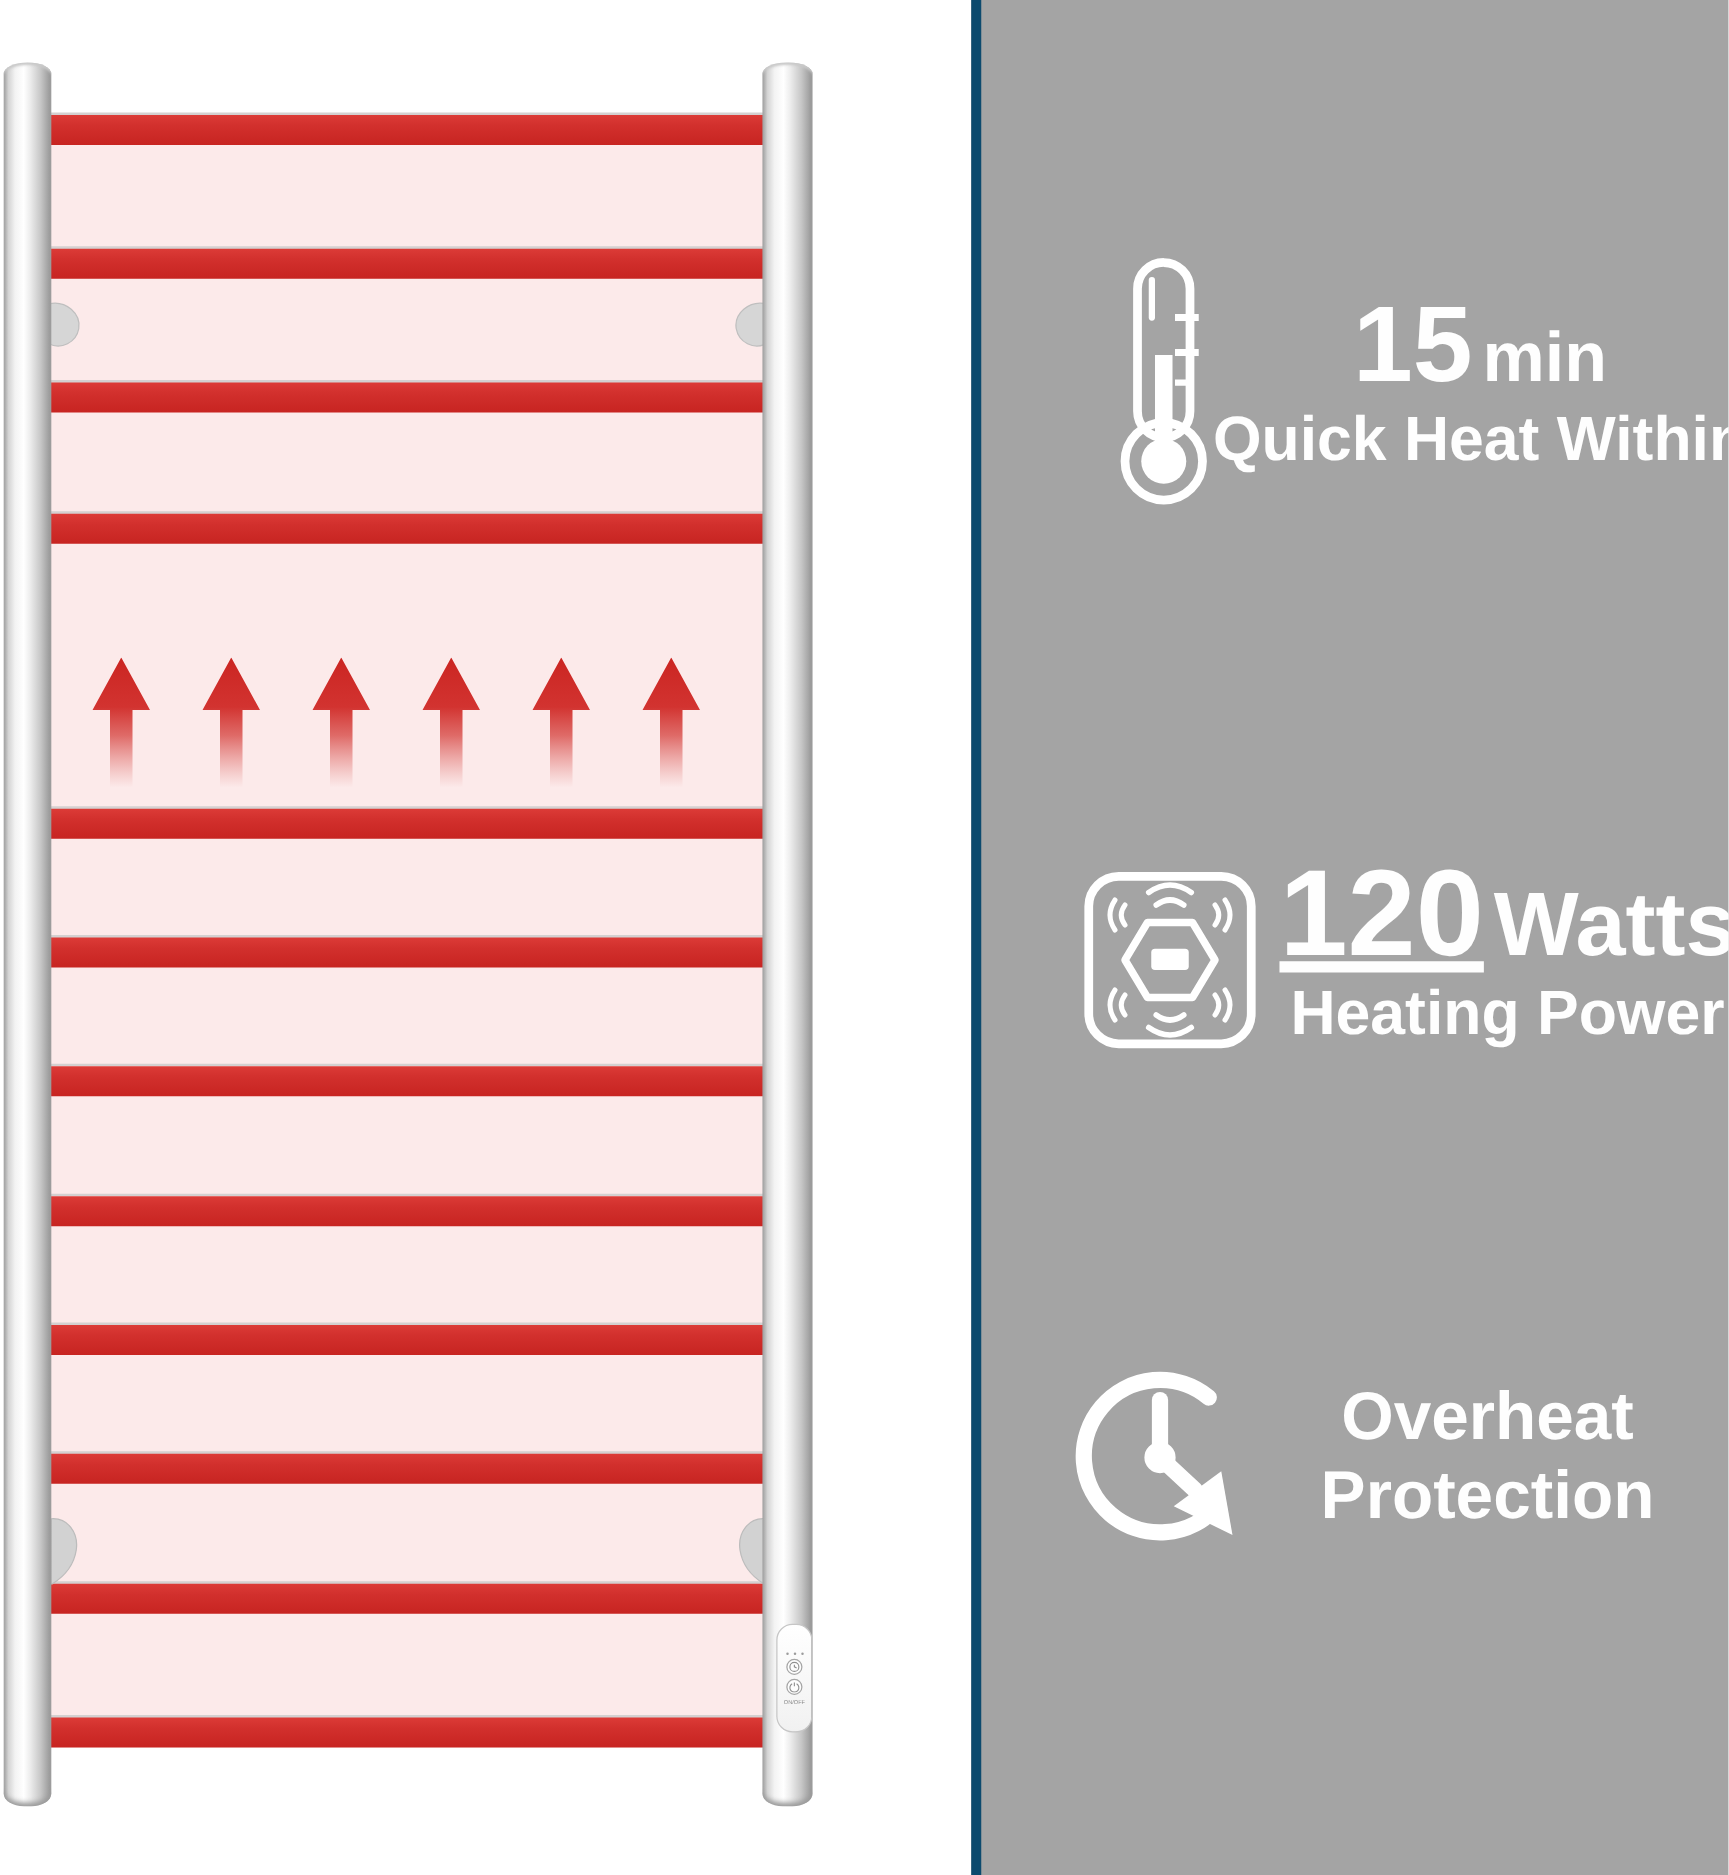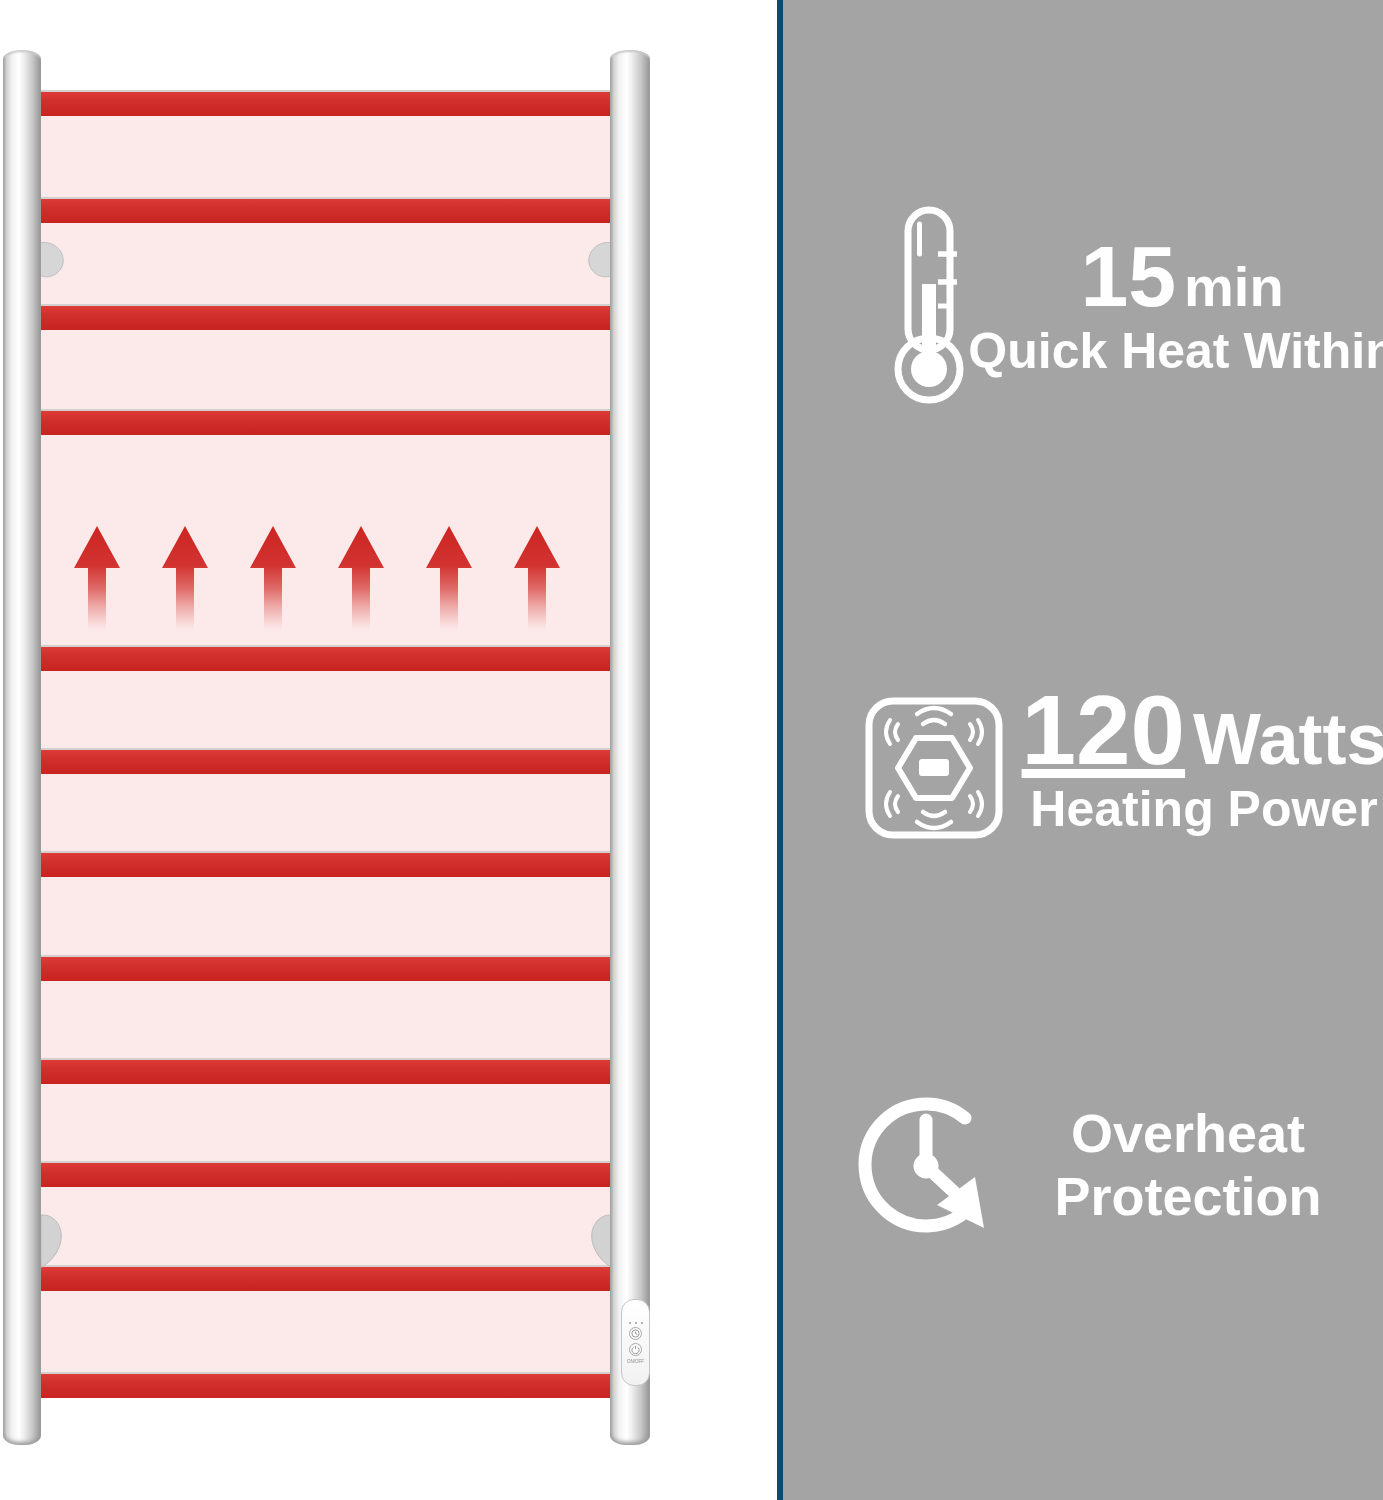--- a/index.html
+++ b/index.html
@@ -25,21 +25,21 @@
         background:linear-gradient(180deg,#ffffff,#f1f1f1);border:1px solid #c6c6c6;border-radius:13px;
         display:flex;flex-direction:column;align-items:center;justify-content:center;gap:3px;z-index:5;}
   .cp-dots{display:flex;gap:4px;}
   .cp-dots i{display:block;width:2px;height:2px;border-radius:50%;background:#9b9b9b;}
   .cp-btn{width:13px;height:13px;border-radius:50%;border:1px solid #a6a6a6;box-sizing:border-box;
         display:flex;align-items:center;justify-content:center;background:#fdfdfd;}
   .cp-label{font-size:4.5px;color:#8a8a8a;line-height:5px;}
 
   
   .gray-panel{position:absolute;left:777px;top:0;width:606px;height:1500px;background:#a4a4a4;
-        border-left:6px solid #0c4a6e;box-sizing:border-box;color:#ffffff;}
+        border-left:8px solid #0c4a6e;box-sizing:border-box;color:#ffffff;}
   .ficon{position:absolute;}
   .ftext{position:absolute;width:440px;text-align:center;color:#fefefe;font-weight:bold;}
   .f1-icon{left:111px;top:206px;}
   .f1-text{left:179px;top:232px;}
   .f1-text .big{font-size:86px;line-height:88px;}
   .f1-text .unit{font-size:56px;}
   .f1-text .caption{font-size:50px;line-height:54px;margin-top:4px;}
   .f2-icon{left:81px;top:694px;}
   .f2-text{left:201px;top:680px;}
   .f2-text .big{font-size:98px;line-height:100px;text-decoration:underline;}

